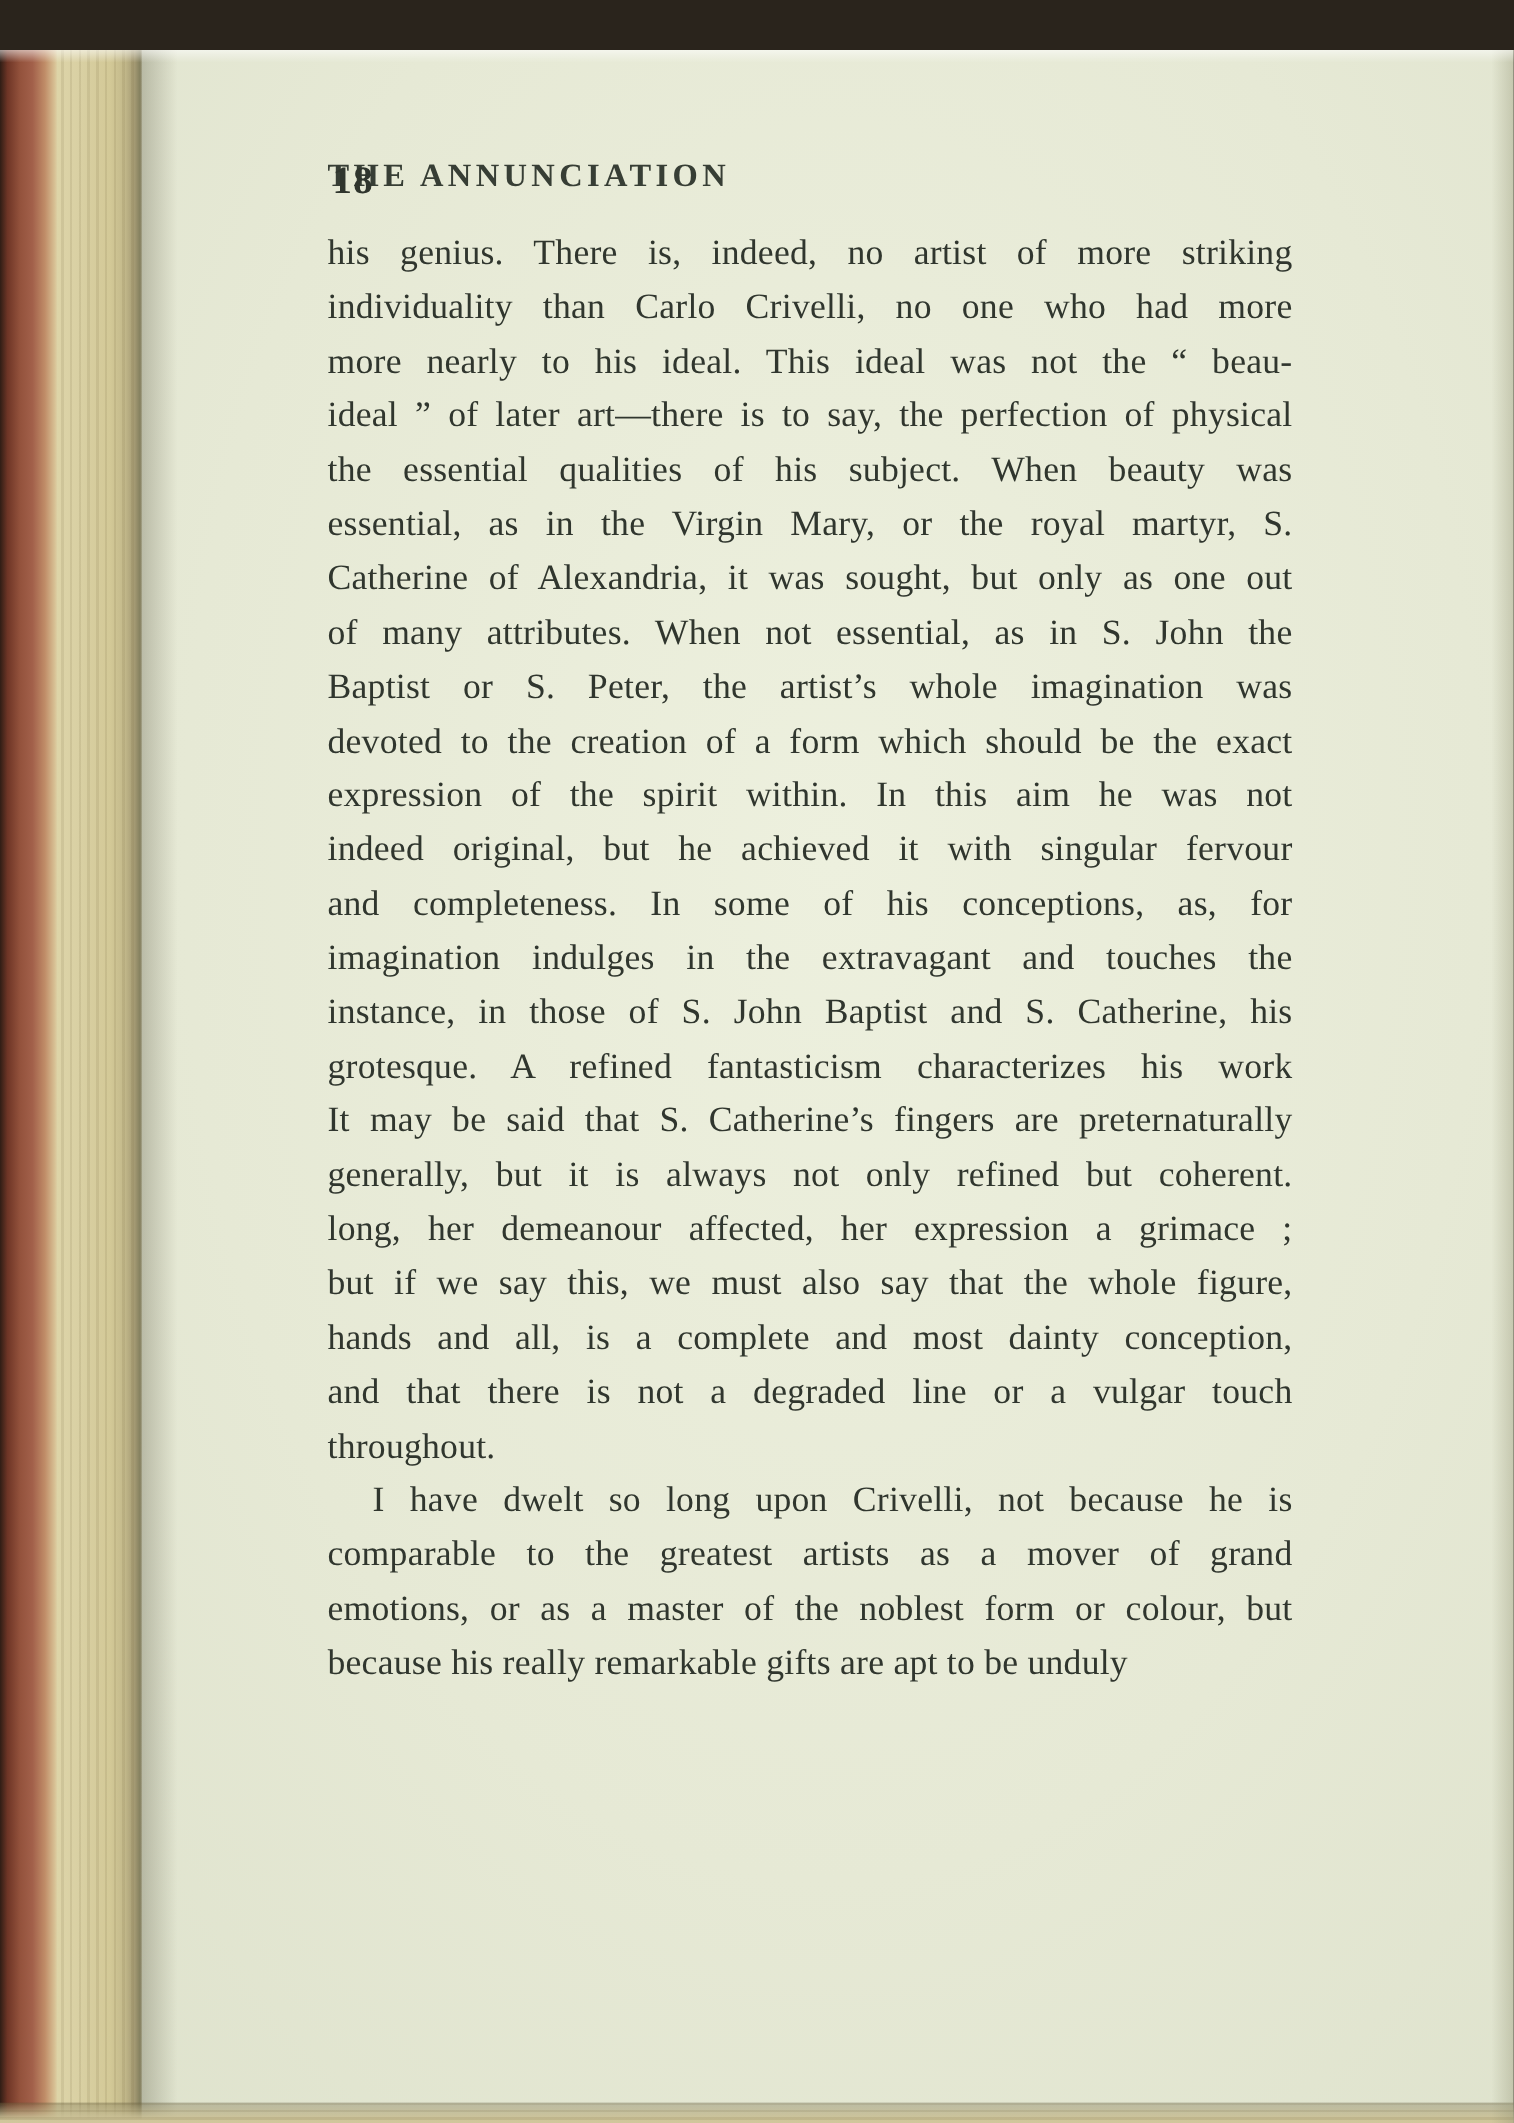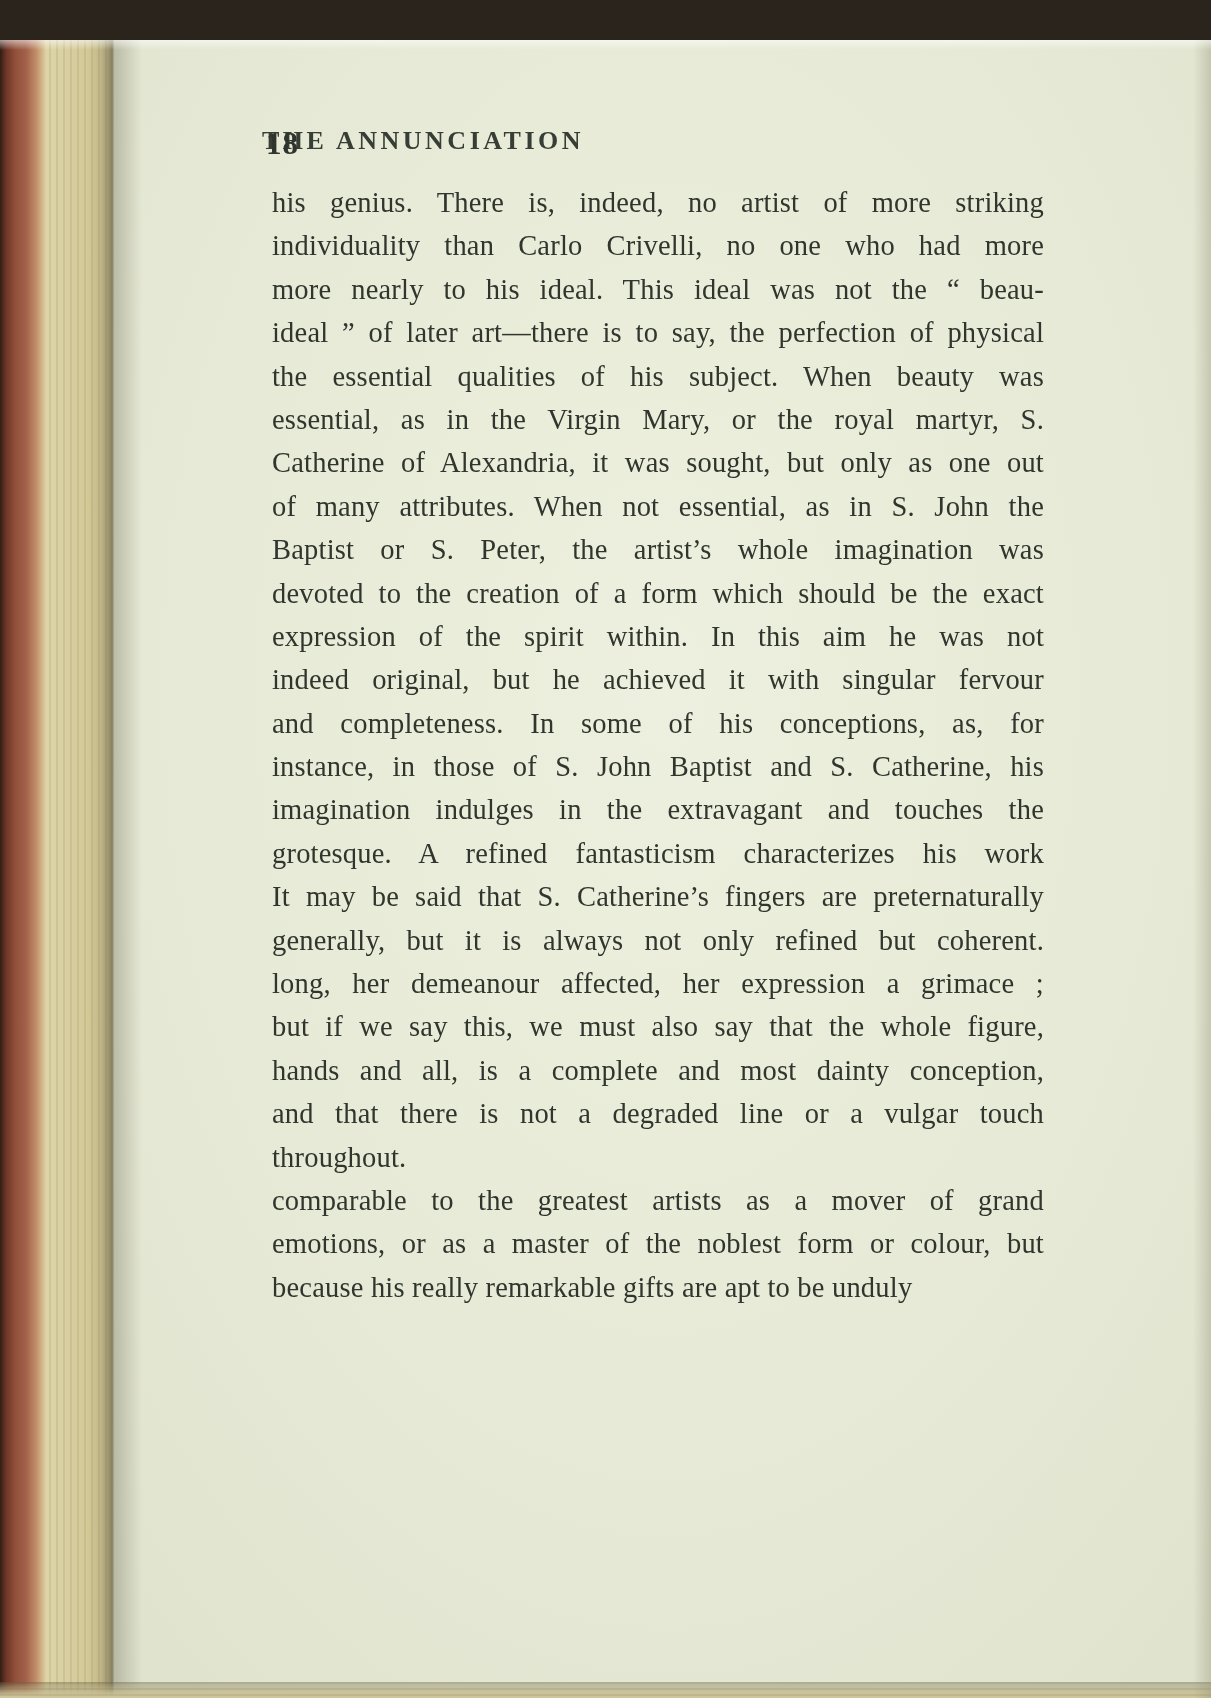--- a/index.html
+++ b/index.html
@@ -99,21 +99,21 @@
     display: block;
     text-align: left;
     font-size: 26px;
     font-weight: bold;
     letter-spacing: 3.5px;
     color: #373e35;
   }
   
   .text-block {
     position: absolute;
-    left: 272px;
+    left: 262px;
     top: 141px;
     width: 772px;
     color: #30362e;
     font-size: 28.5px;
     letter-spacing: 0.2px;
   }
   .para { margin: 0; }
   .line {
     height: 43.4px;
     line-height: 43.4px;
@@ -142,32 +142,33 @@
           <div class="line">ideal ” of later art—there is to say, the perfection of physical</div>
           <div class="line">the essential qualities of his subject.  When beauty was</div>
           <div class="line">essential, as in the Virgin Mary, or the royal martyr, S.</div>
           <div class="line">Catherine of Alexandria, it was sought, but only as one out</div>
           <div class="line">of many attributes.  When not essential, as in S. John the</div>
           <div class="line">Baptist or S. Peter, the artist’s whole imagination was</div>
           <div class="line">devoted to the creation of a form which should be the exact</div>
           <div class="line">expression of the spirit within.  In this aim he was not</div>
           <div class="line">indeed original, but he achieved it with singular fervour</div>
           <div class="line">and completeness.  In some of his conceptions, as, for</div>
+          <div class="line">imagination indulges in the extravagant and touches the</div>
           <div class="line">instance, in those of S. John Baptist and S. Catherine, his</div>
-          <div class="line">imagination indulges in the extravagant and touches the</div>
           <div class="line">grotesque.  A refined fantasticism characterizes his work</div>
           <div class="line">It may be said that S. Catherine’s fingers are preternaturally</div>
           <div class="line">generally, but it is always not only refined but coherent.</div>
           <div class="line">long, her demeanour affected, her expression a grimace ;</div>
           <div class="line">but if we say this, we must also say that the whole figure,</div>
           <div class="line">hands and all, is a complete and most dainty conception,</div>
           <div class="line">and that there is not a degraded line or a vulgar touch</div>
           <div class="line last">throughout.</div>
         </div>
         <div class="para">
+          <div class="line indent">I have dwelt so long upon Crivelli, not because he is</div>
           <div class="line">comparable to the greatest artists as a mover of grand</div>
           <div class="line">emotions, or as a master of the noblest form or colour, but</div>
           <div class="line last">because his really remarkable gifts are apt to be unduly</div>
         </div>
       </div>
   </div>
 
   <div class="gutter-shadow"></div>
   <div class="page-stack-left"></div>
   <div class="cover-edge"></div>

